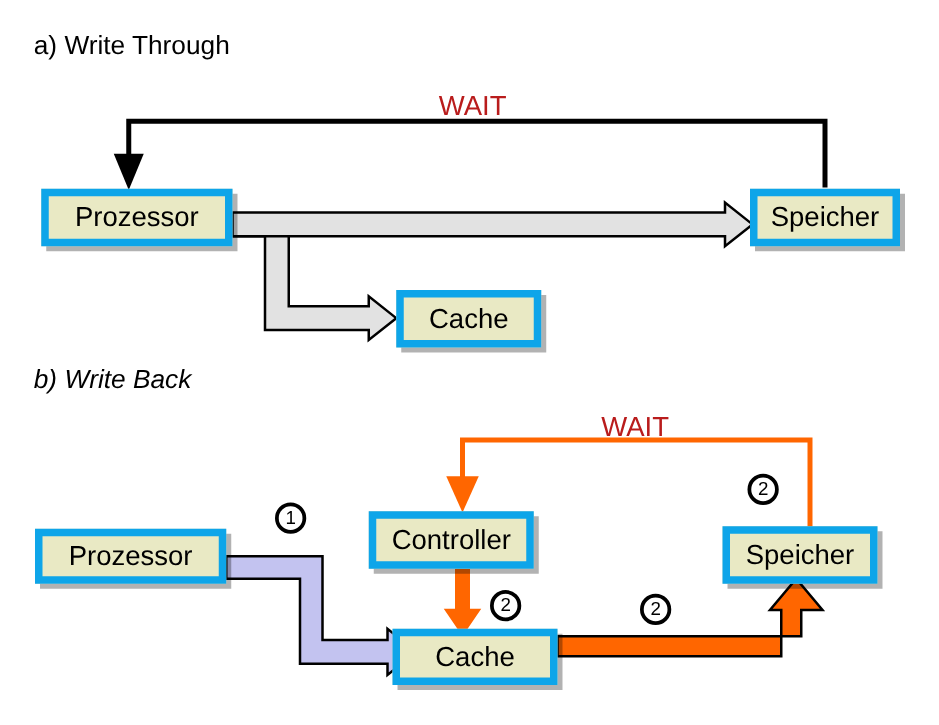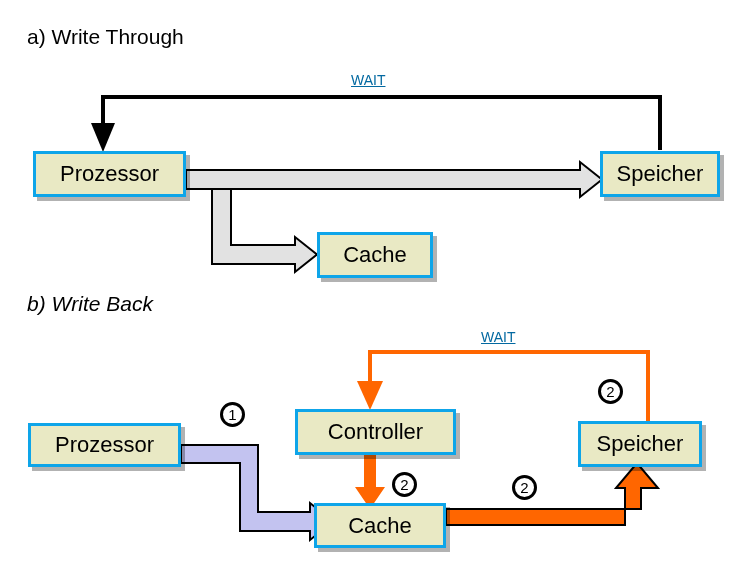--- a/index.html
+++ b/index.html
@@ -36,39 +36,38 @@
     white-space: nowrap;
     letter-spacing: 0px;
   }
   #title-a { left: 27px; top: 25px; }
   #title-b { left: 27px; top: 292px; font-style: italic; }
 
   .node-box {
     position: absolute;
     box-sizing: border-box;
     background: #e9e9c4;
-    border: 3px solid #0ea5e9;
+    border: 6px solid #0ea5e9;
     box-shadow: 4px 4px 0 0 rgba(0,0,0,0.30);
     display: flex;
     align-items: center;
     justify-content: center;
     font-family: "Liberation Sans", sans-serif;
     font-size: 22px;
     color: #000000;
     white-space: nowrap;
     z-index: 5;
   }
   .wait-label {
     position: absolute;
-    font-size: 14px;
+    font-size: 22px;
     font-family: "Liberation Sans", sans-serif;
-    color: #0369a1;
+    color: #b91c1c;
     white-space: nowrap;
     z-index: 6;
-    text-decoration: underline;
   }
   .step-badge {
     position: absolute;
     width: 25px;
     height: 25px;
     border-radius: 50%;
     border: 3px solid #000000;
     background: #ffffff;
     display: flex;
     align-items: center;
@@ -137,21 +136,21 @@
   </div>
 
   <div class="section-title" id="title-b">b) Write Back</div>
 
   <div class="wait-label" style="left:481px; top:329px;">WAIT</div>
 
   <div class="node-box" id="box-b-processor" style="left:28px; top:423px; width:153px; height:44px;">
     <span>Prozessor</span>
   </div>
 
-  <div class="node-box" id="box-b-controller" style="left:295px; top:409px; width:161px; height:46px;">
+  <div class="node-box" id="box-b-controller" style="left:295px; top:409px; width:132px; height:46px;">
     <span>Controller</span>
   </div>
 
   <div class="node-box" id="box-b-cache" style="left:314px; top:503px; width:132px; height:45px;">
     <span>Cache</span>
   </div>
 
   <div class="node-box" id="box-b-memory" style="left:578px; top:421px; width:124px; height:46px;">
     <span>Speicher</span>
   </div>

